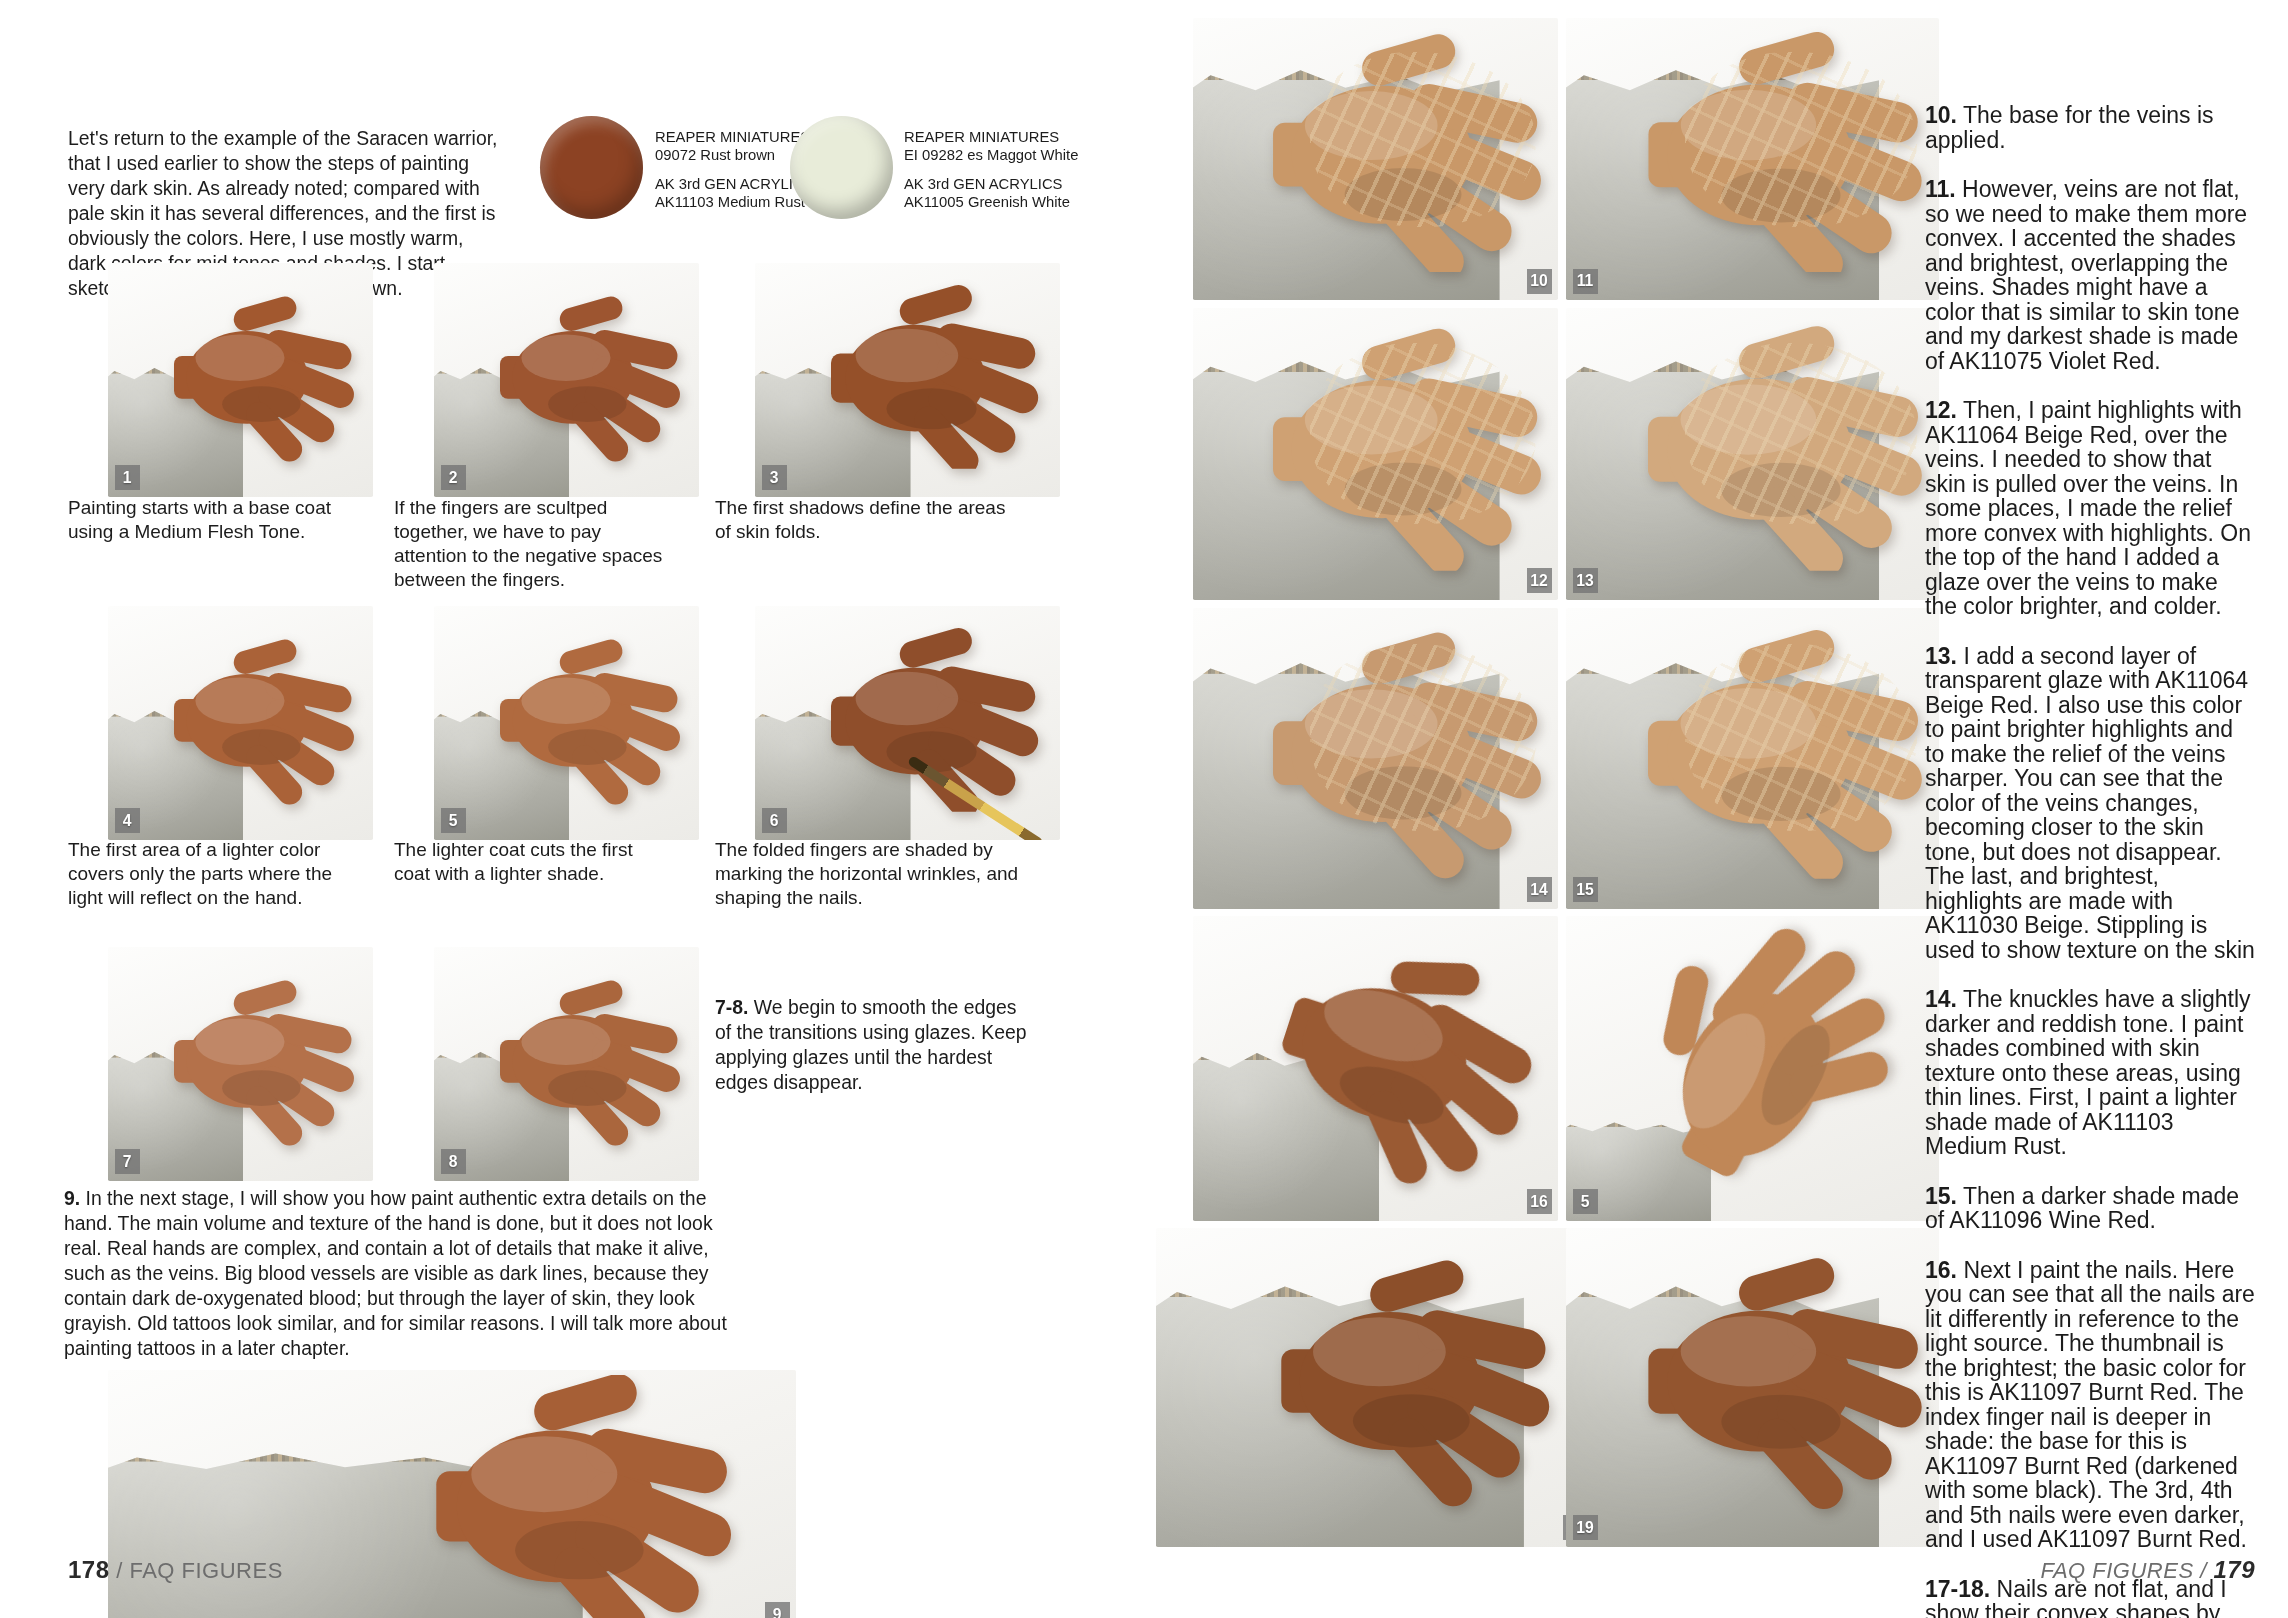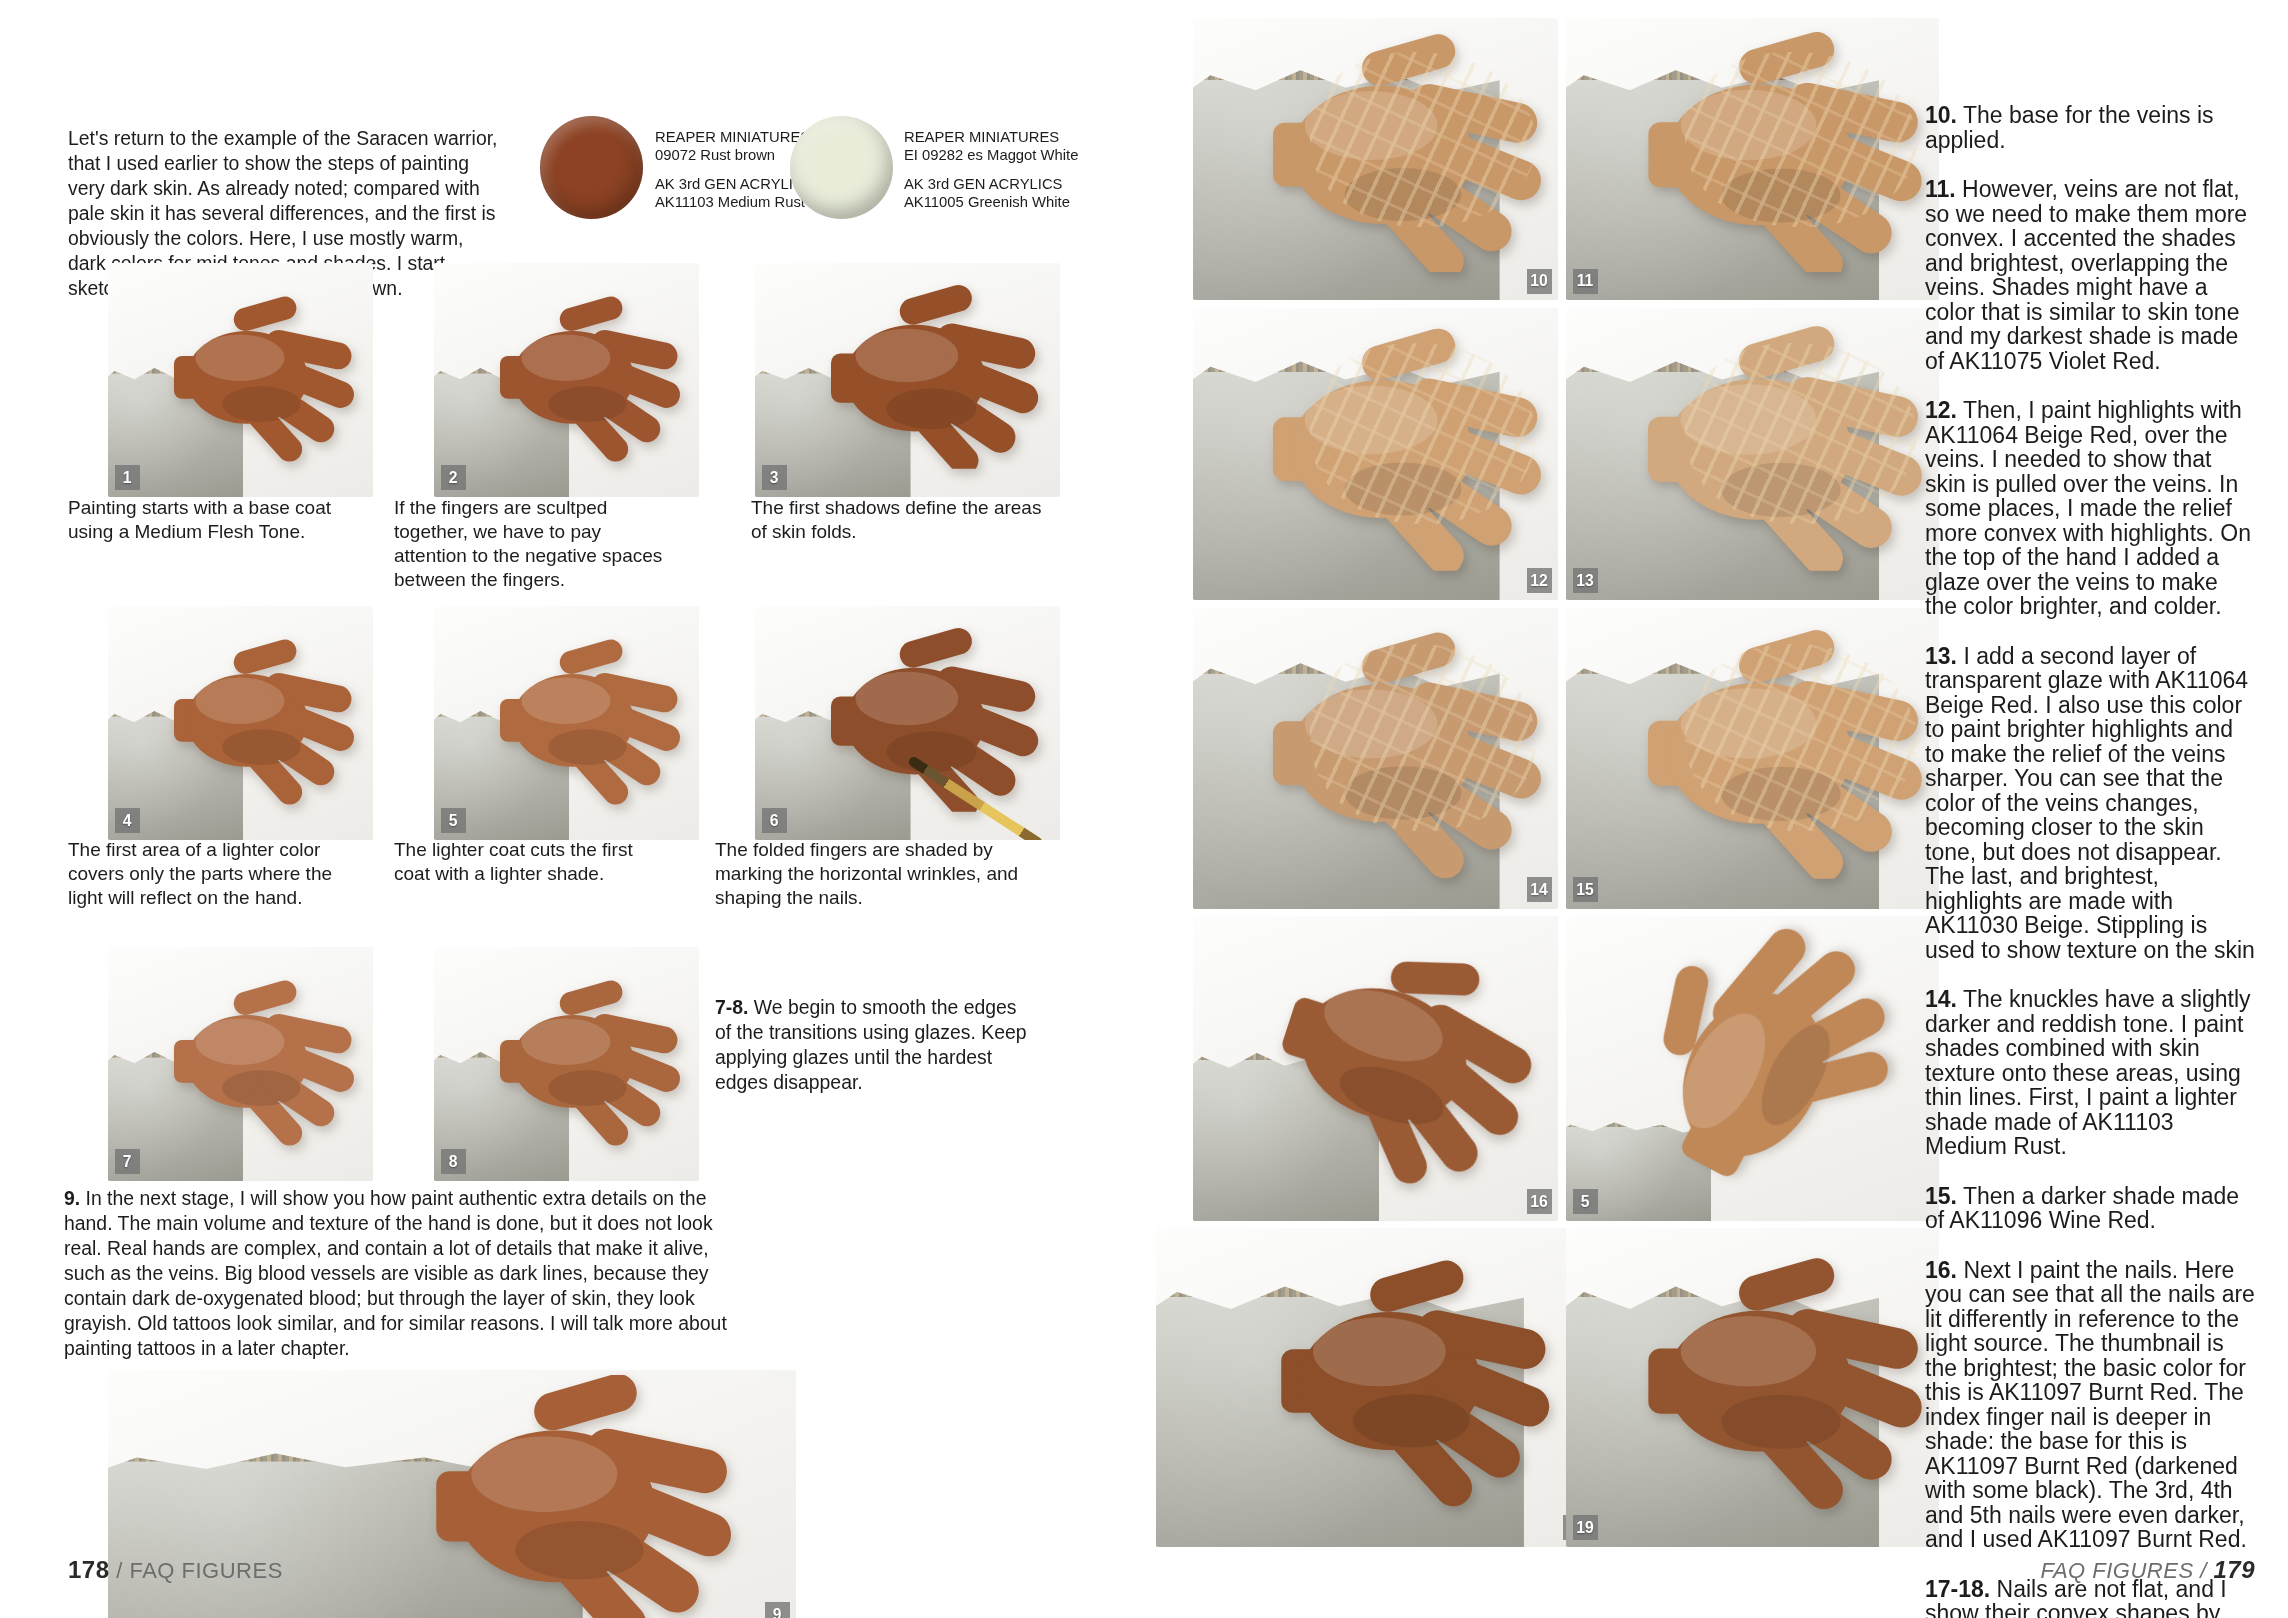--- a/index.html
+++ b/index.html
@@ -125,21 +125,21 @@
     <figure class="photo" style="left:715px;top:248px;width:305px;height:234px;">
       <div class="stone"></div>
       <svg class="hand c-shade" viewBox="0 0 244.188 207.453" width="225" height="191">
           <use href="#handshape"></use>
         </svg>
       <span class="badge">3</span>
     </figure>
 
     <p class="abs cap" style="left:68px;top:496px;width:277px;">Painting starts with a base coat using a Medium Flesh Tone.</p>
     <p class="abs cap" style="left:394px;top:496px;width:277px;">If the fingers are scultped together, we have to pay attention to the negative spaces between the fingers.</p>
-    <p class="abs cap" style="left:751px;top:496px;width:305px;">The first shadows define the areas of skin folds.</p>
+    <p class="abs cap" style="left:715px;top:496px;width:305px;">The first shadows define the areas of skin folds.</p>
 
     <figure class="photo" style="left:68px;top:591px;width:265px;height:234px;">
       <div class="stone"></div>
       <svg class="hand c-light" viewBox="0 0 212.375 207.453" width="196" height="191">
           <use href="#handshape"></use>
         </svg>
       <span class="badge">4</span>
     </figure>
     <figure class="photo" style="left:394px;top:591px;width:265px;height:234px;">
       <div class="stone"></div>

